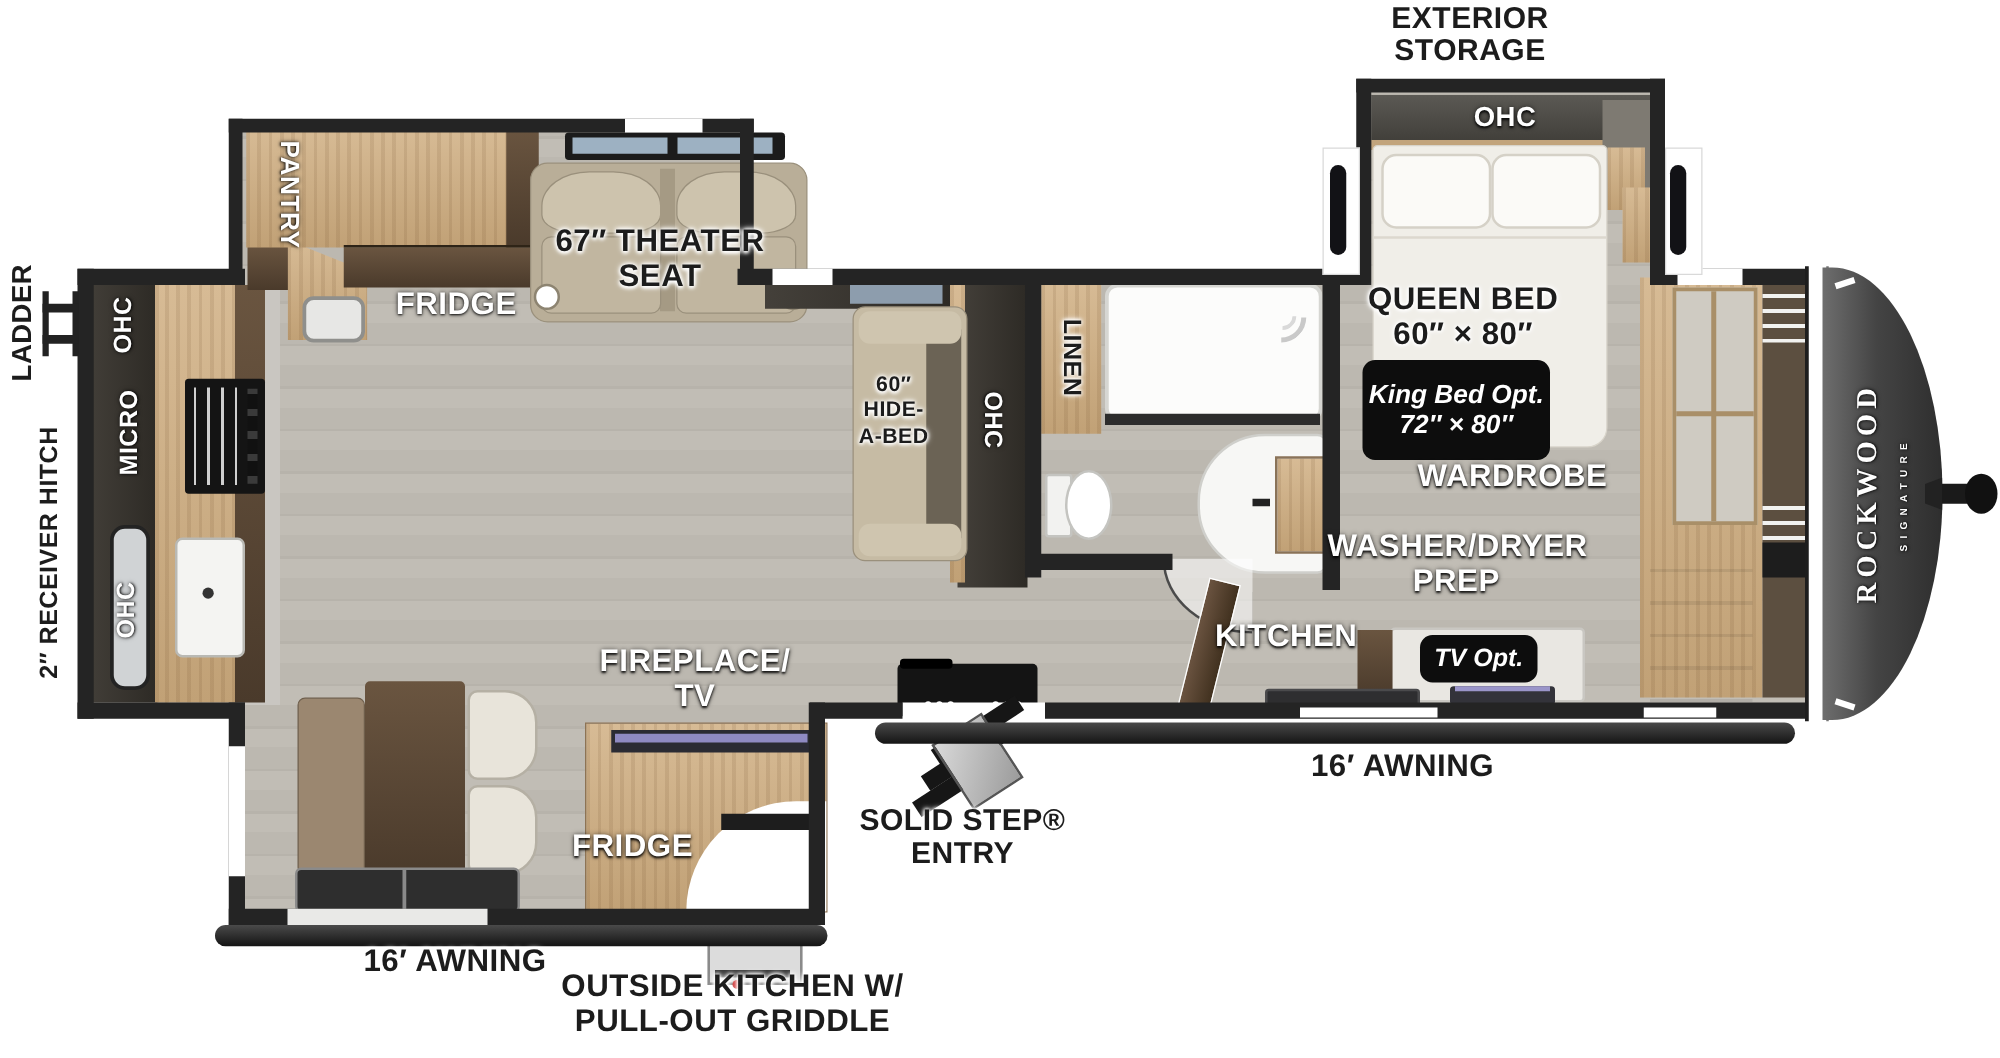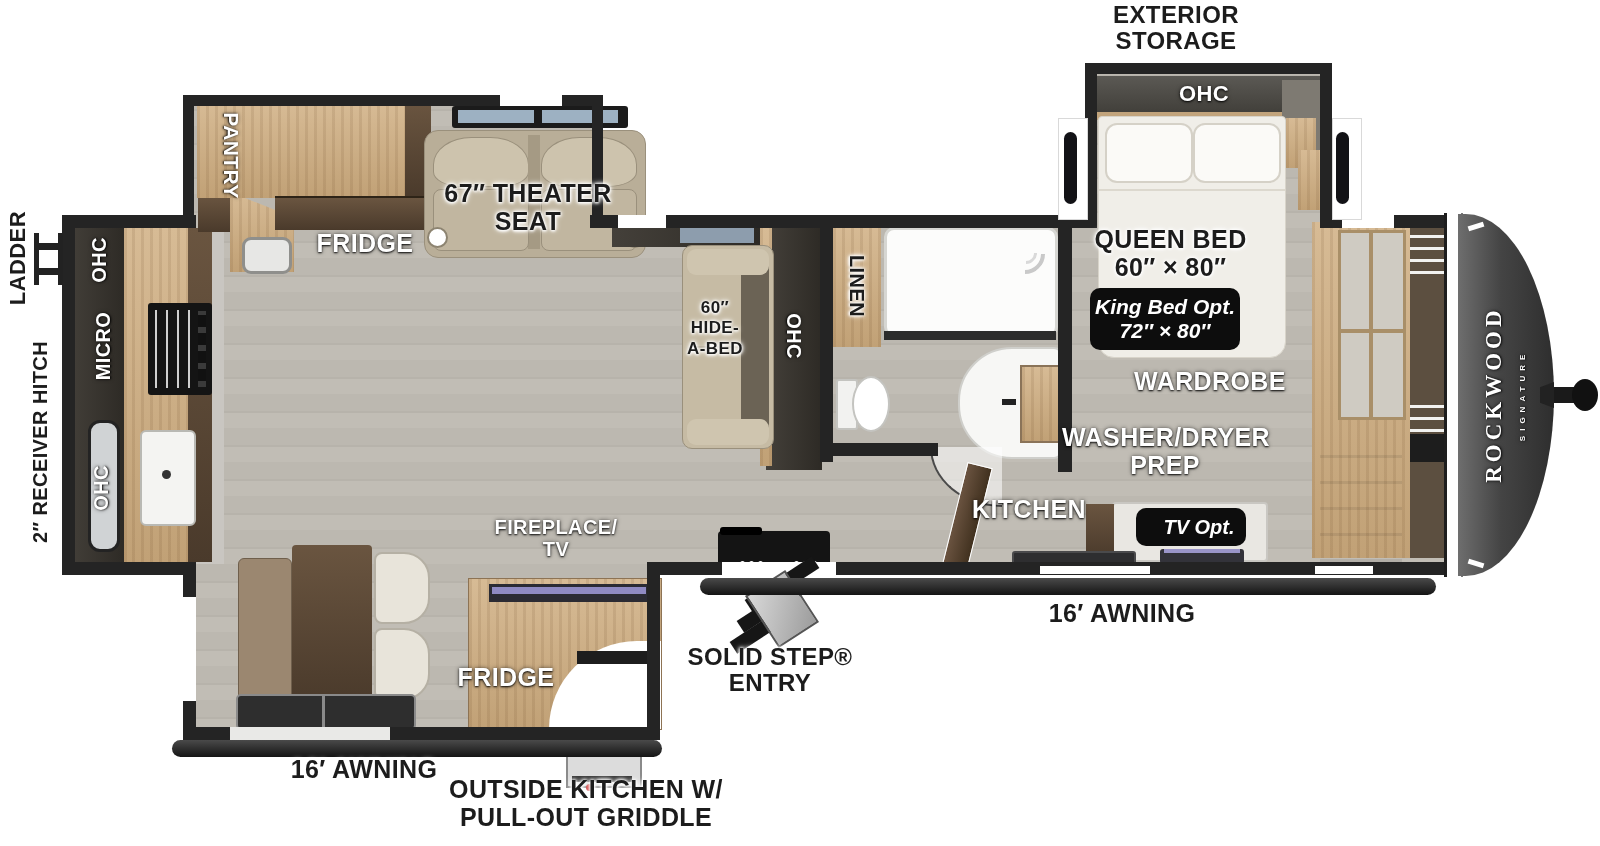--- a/index.html
+++ b/index.html
@@ -233,28 +233,28 @@
   <div class="lab hd" style="left:428px;top:180px;width:200px;height:60px;font-size:25px;">67″ THEATER
 SEAT</div>
   <div class="lab hd" style="left:660px;top:298px;width:110px;height:96px;font-size:17px;line-height:1.2;">60″
 HIDE-
 A-BED</div>
   <div class="lab hl rot" style="left:734px;top:276px;width:120px;height:120px;font-size:20px;"><span>OHC</span></div>
   <div class="lab hd rot" style="left:797px;top:226px;width:120px;height:120px;font-size:20px;"><span>LINEN</span></div>
   <div class="lab hl" style="left:1164px;top:82px;width:80px;height:26px;font-size:22px;">OHC</div>
   <div class="lab hd" style="left:1078px;top:226px;width:185px;height:60px;font-size:25px;">QUEEN BED
 60″ × 80″</div>
-  <div class="pill" style="left:1090px;top:288px;width:150px;height:62px;font-size:21px;">King Bed Opt.
+  <div class="pill" style="left:1090px;top:288px;width:150px;height:80px;font-size:21px;">King Bed Opt.
 72″ × 80″</div>
   <div class="lab hl" style="left:1126px;top:368px;width:168px;height:34px;font-size:25px;">WARDROBE</div>
   <div class="lab hl" style="left:1062px;top:424px;width:206px;height:66px;font-size:25px;">WASHER/DRYER
 PREP</div>
   <div class="lab hl" style="left:960px;top:496px;width:138px;height:32px;font-size:25px;">KITCHEN</div>
-  <div class="pill" style="left:1136px;top:508px;width:94px;height:38px;font-size:20px;padding-left:16px;">TV Opt.</div>
-  <div class="lab hl" style="left:470px;top:516px;width:172px;height:58px;font-size:20px;">FIREPLACE/
+  <div class="pill" style="left:1136px;top:508px;width:94px;height:38px;font-size:20px;">TV Opt.</div>
+  <div class="lab hl" style="left:470px;top:516px;width:172px;height:58px;font-size:25px;">FIREPLACE/
 TV</div>
   <div class="lab hl" style="left:450px;top:664px;width:112px;height:30px;font-size:25px;">FRIDGE</div>
   <div class="lab hd" style="left:662px;top:644px;width:216px;height:62px;font-size:24px;">SOLID STEP®
 ENTRY</div>
   <div class="lab hd" style="left:438px;top:776px;width:296px;height:64px;font-size:25px;">OUTSIDE KITCHEN W/
 PULL-OUT GRIDDLE</div>
   <div class="lab hd" style="left:1028px;top:600px;width:188px;height:34px;font-size:25px;">16′ AWNING</div>
   <div class="lab hd" style="left:278px;top:756px;width:172px;height:34px;font-size:25px;">16′ AWNING</div>
 
 </div>

